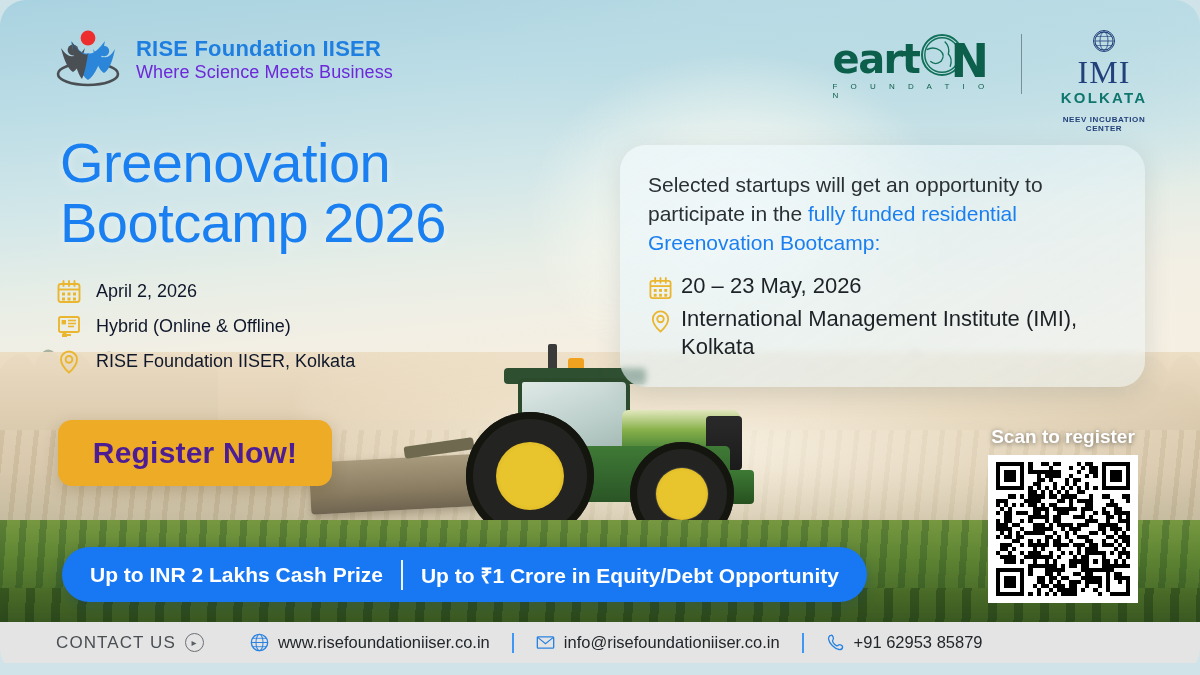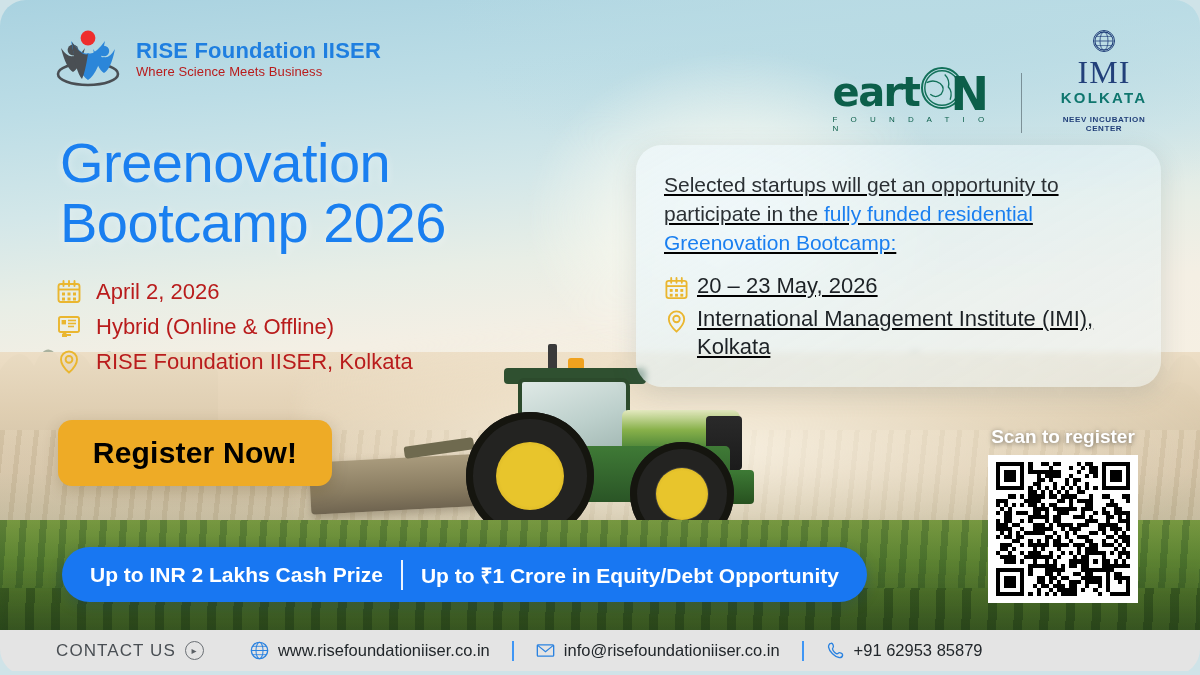--- a/index.html
+++ b/index.html
@@ -125,23 +125,23 @@
   .implement-arm {
     position:absolute; left:-26px; top:92px; width:70px; height:12px;
     background:#6f6a4f; transform:rotate(-8deg); border-radius:3px;
   }
 
   
   .rise-logo { position:absolute; left:52px; top:28px; display:flex; align-items:center; gap:12px; }
   .rise-mark { width:72px; height:62px; position:relative; }
   .rise-text { line-height:1.05; }
   .rise-title { color:#1f7fe0; font-size:22px; font-weight:bold; letter-spacing:.2px; }
-  .rise-sub { color:#b91c1c; font-size:13px; margin-top:3px; letter-spacing:.1px; }
-
-  .right-logos { position:absolute; right:36px; top:30px; display:flex; align-items:flex-end; gap:22px; }
+  .rise-sub { color:#6d28d9; font-size:18px; margin-top:3px; letter-spacing:.1px; }
+
+  .right-logos { position:absolute; right:36px; top:30px; display:flex; align-items:flex-start; gap:22px; }
   .earthon { position:relative; width:166px; padding-top:6px; }
   .earthon-word { position:relative; height:44px; }
   .eo-text {
     font-size:40px; font-weight:bold; color:#0c5f4a; letter-spacing:-1.5px;
     font-family:"DejaVu Sans", sans-serif;
   }
   .eo-globe {
     position:absolute; left:88px; top:-2px; width:42px; height:42px; border-radius:50%;
     border:2.5px solid #13715a;
   }
@@ -164,70 +164,69 @@
     position:absolute; left:60px; top:133px; width:560px;
     font-size:56px; font-weight:normal; line-height:1.07; color:#1a7ff0;
     letter-spacing:-0.5px;
     text-shadow:0 2px 10px rgba(255,255,255,.45);
   }
 
   
   .info-list { position:absolute; left:56px; top:274px; }
   .info-row { display:flex; align-items:center; gap:14px; height:35px; }
   .info-icon { width:26px; height:26px; flex:0 0 26px; }
-  .info-text { font-size:22px; color:#b91c1c; }
+  .info-text { font-size:18px; color:#0f172a; }
 
   
   .register-btn {
     position:absolute; left:58px; top:420px; width:274px; height:66px;
     background:#eeab26; border-radius:14px; border:none; cursor:pointer;
-    color:#000000; font-size:30px; font-weight:bold; letter-spacing:.2px;
+    color:#4c1d95; font-size:30px; font-weight:bold; letter-spacing:.2px;
     box-shadow:0 5px 16px rgba(80,60,10,.22);
     display:flex; align-items:center; justify-content:center;
   }
 
   
   .prize-banner {
     position:absolute; left:62px; top:547px; width:805px; height:55px;
     background:#1877f2; border-radius:28px;
     display:flex; align-items:center; justify-content:center; gap:18px;
     color:#fff; font-size:21px; font-weight:bold;
     box-shadow:0 4px 14px rgba(10,50,110,.25);
   }
   .prize-divider { width:2px; height:30px; background:rgba(255,255,255,.92); }
 
   
   .info-card {
-    position:absolute; left:636px; top:145px; width:525px; height:242px;
+    position:absolute; left:620px; top:145px; width:525px; height:242px;
     background:linear-gradient(150deg, rgba(238,247,250,.78) 0%, rgba(228,242,246,.62) 45%, rgba(236,243,243,.55) 100%);
     border-radius:26px;
     box-shadow:0 6px 26px rgba(60,90,100,.16);
     padding:26px 28px 12px 28px;
     backdrop-filter:blur(3px);
-    text-decoration:underline;
   }
   .card-para { font-size:21px; line-height:1.38; color:#2b3034; }
   .card-para .hl { color:#1a7ff0; }
   .card-list { margin-top:14px; }
   .card-row { display:flex; align-items:flex-start; gap:8px; margin-bottom:4px; }
   .card-icon { width:25px; height:25px; flex:0 0 25px; margin-top:4px; }
   .card-rowtext { font-size:22px; color:#1d2226; line-height:1.26; }
 
   
   .qr-wrap { position:absolute; left:983px; top:426px; width:160px; text-align:center; }
   .qr-label {
     color:#ffffff; font-size:19px; font-weight:bold; margin-bottom:7px;
     text-shadow:0 1px 5px rgba(0,0,0,.5);
   }
   .qr-box { width:150px; height:148px; background:#fff; padding:7px; margin:0 auto; }
   .qr-canvas { width:136px; height:134px; display:block; }
 
   
   .footer {
-    position:absolute; left:0; bottom:4px; width:1200px; height:41px;
+    position:absolute; left:0; bottom:12px; width:1200px; height:41px;
     background:#e4e4e4; display:flex; align-items:center; padding-left:56px; gap:0;
   }
   .contact-us { display:flex; align-items:center; gap:9px; color:#4a4f54; font-size:17px; letter-spacing:1.1px; }
   .arrow-circle {
     width:19px; height:19px; border-radius:50%; border:1.4px solid #6a6f74;
     display:flex; align-items:center; justify-content:center; font-size:10px; color:#5a5f64;
   }
   .foot-item { display:flex; align-items:center; gap:9px; color:#22272b; font-size:16.5px; }
   .foot-sep { width:2px; height:20px; background:#3f96f5; }
   .foot-icon { width:19px; height:19px; flex:0 0 19px; }

